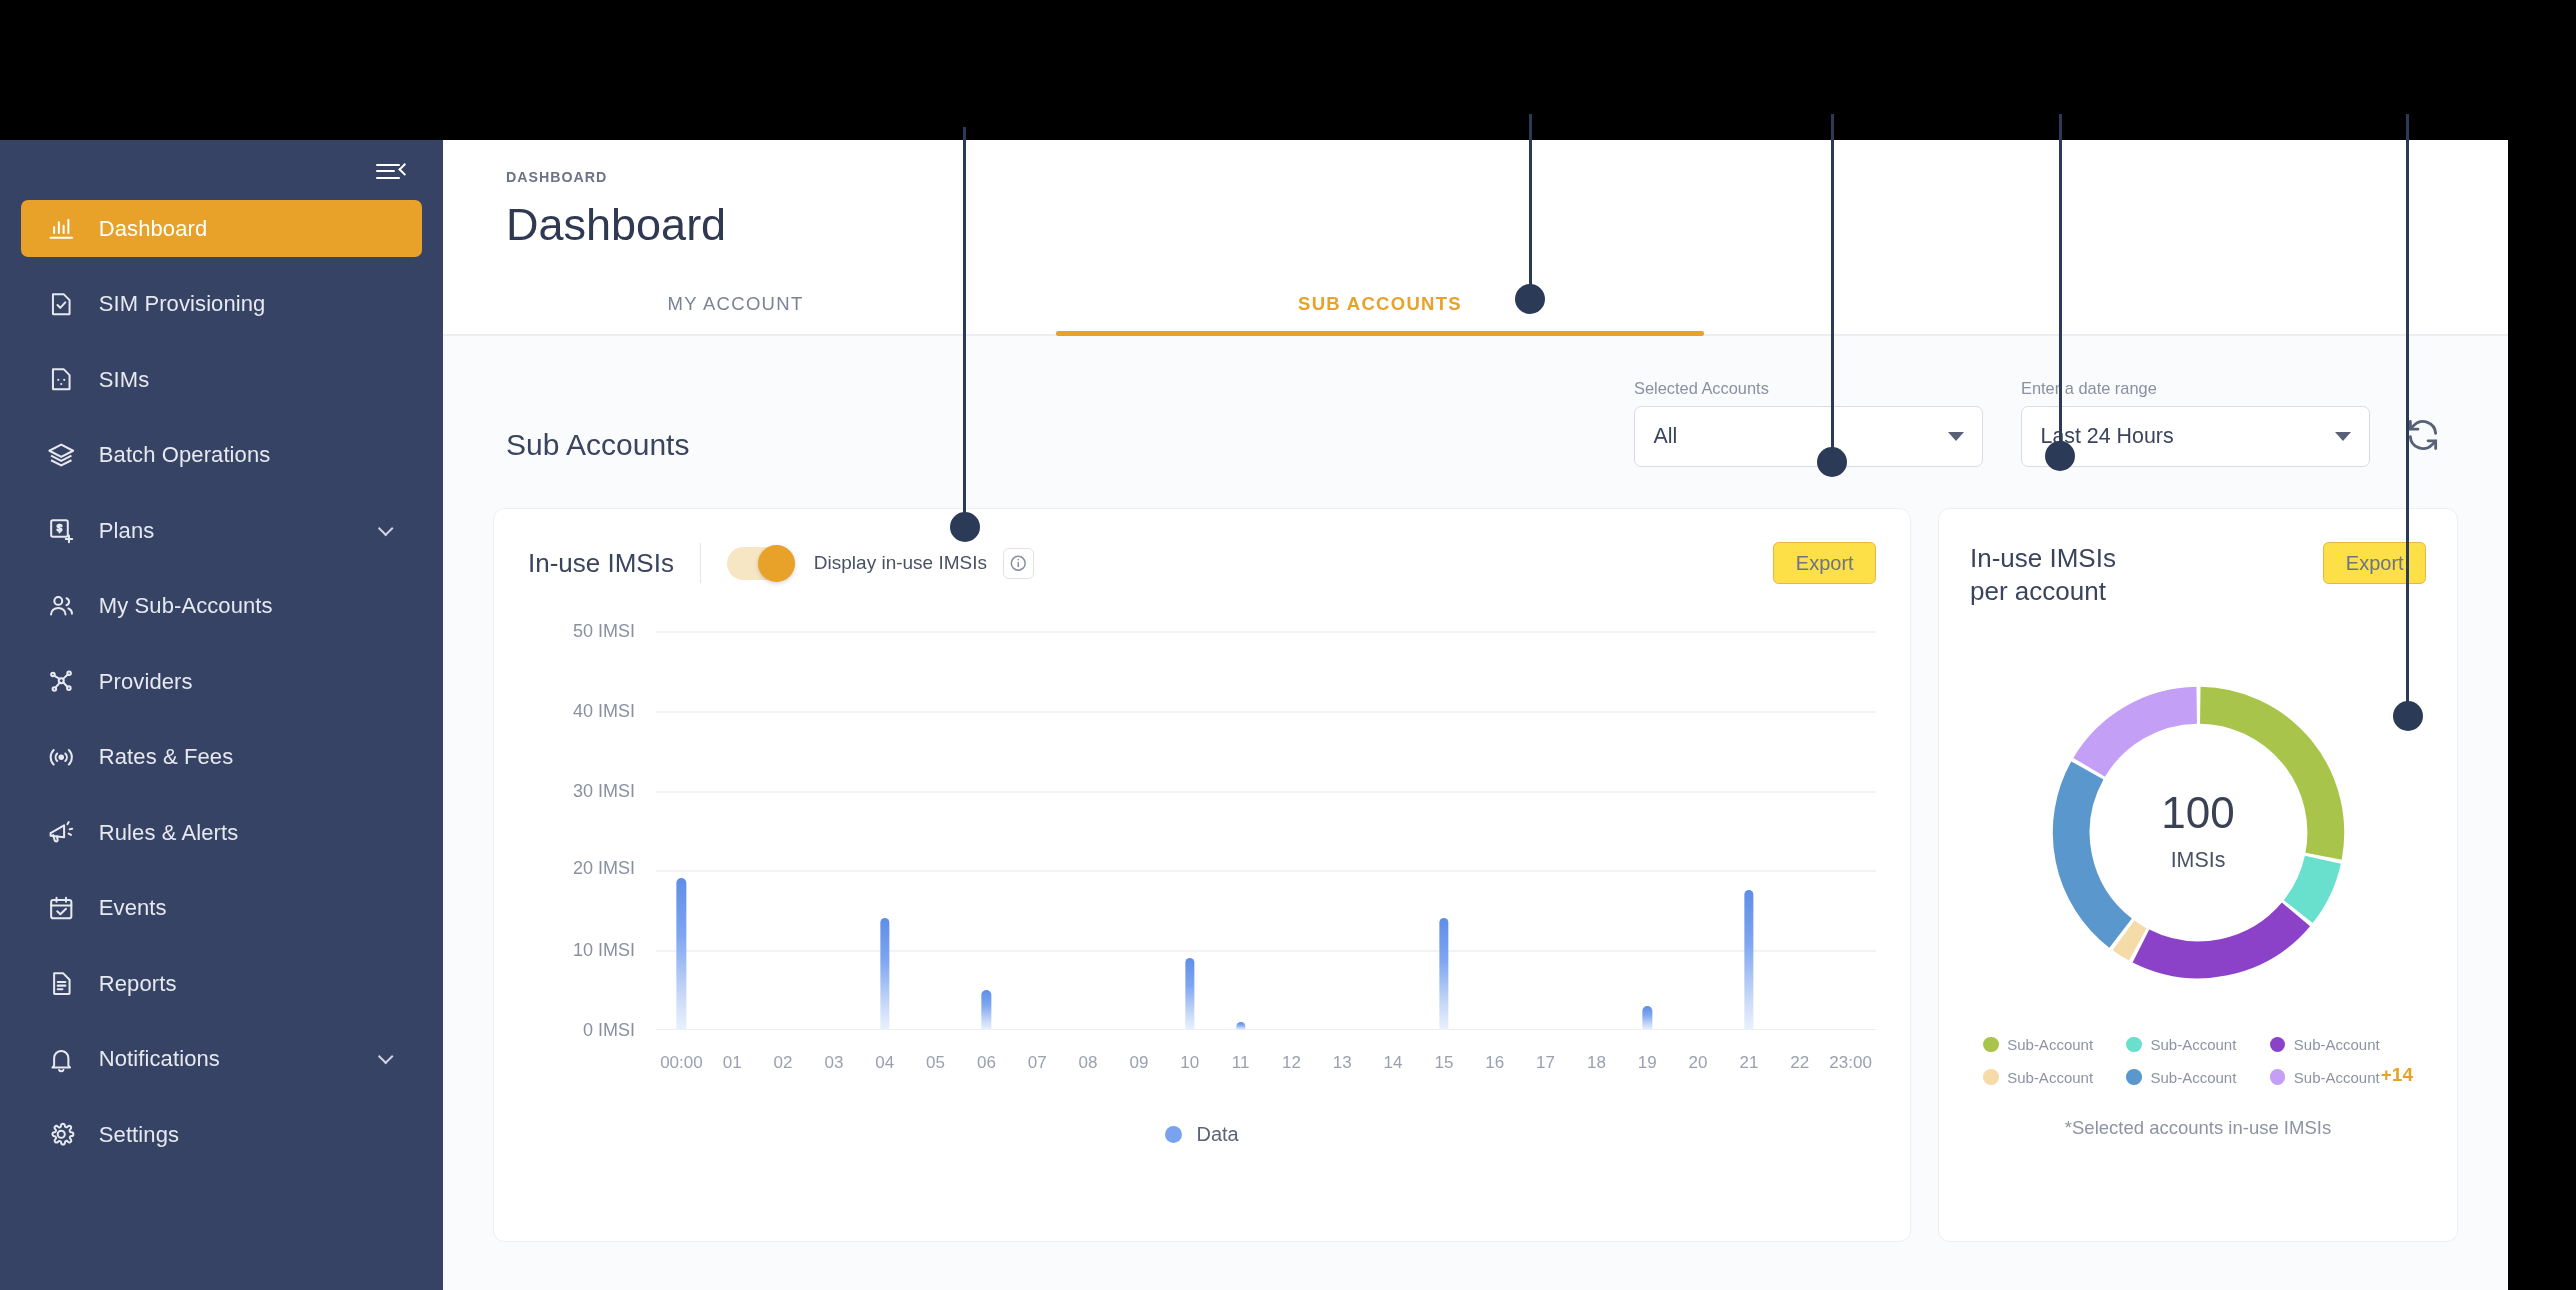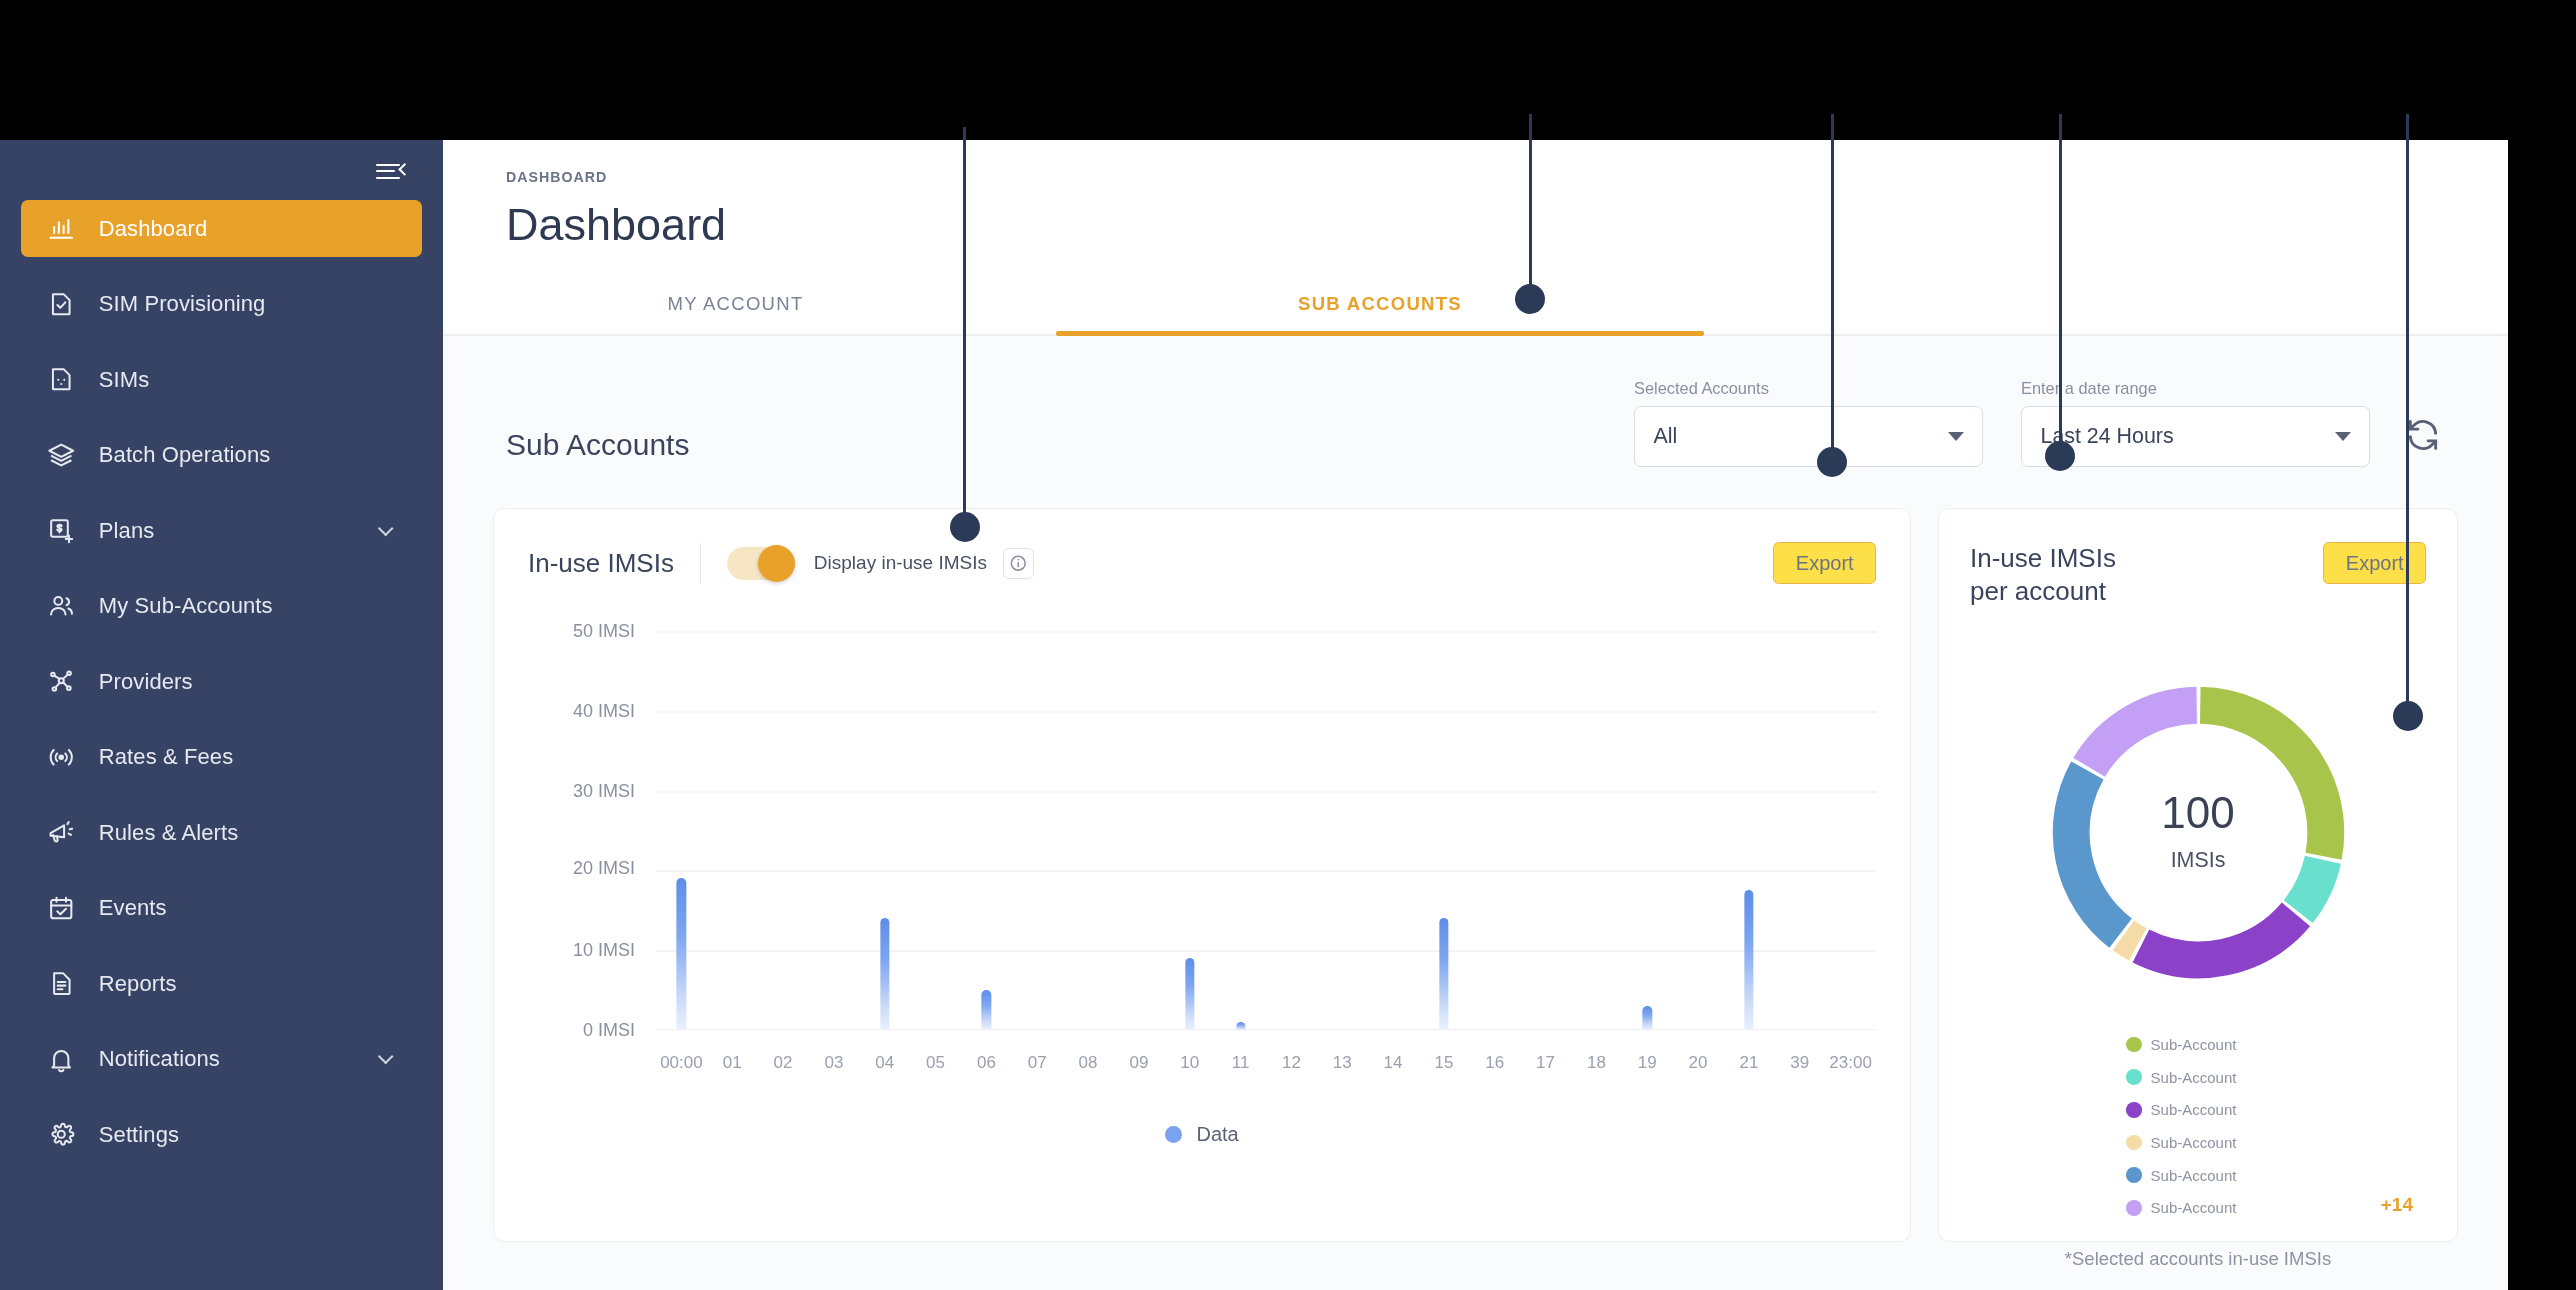--- a/index.html
+++ b/index.html
@@ -229,21 +229,21 @@
   .donut-center {
     position: absolute; left: 0; right: 0; top: 50%;
     transform: translateY(-50%); text-align: center;
   }
   .donut-center .big { font-size: 44px; color: #3a4154; line-height: 1; }
   .donut-center .sub { font-size: 21.4px; color: #4a5165; margin-top: 13px; }
 
   .donut-legend {
     margin-top: 4.3px;
     display: flex; flex-wrap: wrap; align-items: center;
-    padding: 0 13px; position: relative; flex-direction: column;
+    padding: 0 13px; position: relative;
   }
   .lg-item {
     display: flex; align-items: center; width: 33.33%;
     margin-bottom: 15.7px; cursor: pointer;
   }
   .lg-dot { width: 15.7px; height: 15.7px; border-radius: 50%; flex: 0 0 15.7px; margin-right: 8.5px; }
   .lg-txt { font-size: 15px; color: #8d93a3; white-space: nowrap; }
   .lg-more {
     position: absolute; right: 13px; bottom: 15.7px;
     font-size: 19px; color: #e8a22a; font-weight: 700;
@@ -529,21 +529,21 @@
                 <div class="xlab" style="left: 52.0833%;">12</div>
                 <div class="xlab" style="left: 56.25%;">13</div>
                 <div class="xlab" style="left: 60.4167%;">14</div>
                 <div class="xlab" style="left: 64.5833%;">15</div>
                 <div class="xlab" style="left: 68.75%;">16</div>
                 <div class="xlab" style="left: 72.9167%;">17</div>
                 <div class="xlab" style="left: 77.0833%;">18</div>
                 <div class="xlab" style="left: 81.25%;">19</div>
                 <div class="xlab" style="left: 85.4167%;">20</div>
                 <div class="xlab" style="left: 89.5833%;">21</div>
-                <div class="xlab" style="left: 93.75%;">39</div>
+                <div class="xlab" style="left: 93.75%;">22</div>
                 <div class="xlab" style="left: 97.9167%;">23:00</div>
               </div>
             <div class="legend-data">
               <span class="dot"></span>
               <span>Data</span>
             </div>
           </div>
         </section>
 
         <section class="card card-donut">

